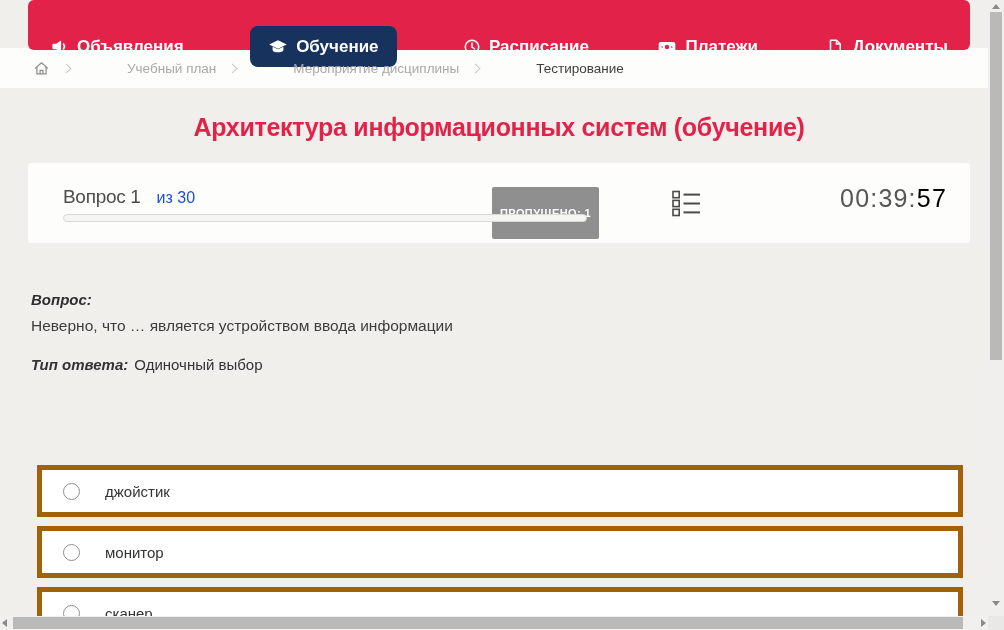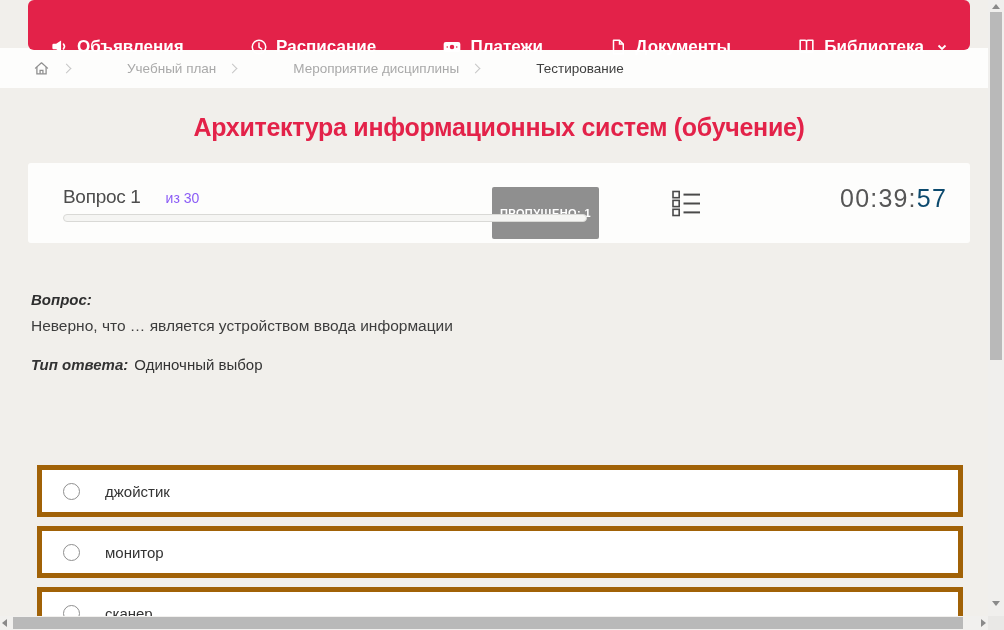--- a/index.html
+++ b/index.html
@@ -32,30 +32,30 @@
   .crumb-item{cursor:pointer;margin-left:44px;}
   .crumb-last{color:#3f3f3f;}
   
   .page-title{
     position:absolute;left:28px;top:113px;width:942px;text-align:center;
     color:#e32249;font-size:25px;font-weight:bold;letter-spacing:-0.3px;
   }
   
   .panel{position:absolute;left:28px;top:163px;width:942px;height:80px;background:#fdfdfc;border-radius:3px;}
   .q-label{position:absolute;left:35px;top:23px;font-size:19px;color:#4d4d4d;letter-spacing:-0.3px;}
-  .q-total{font-size:14px;color:#8b5cf6;margin-left:25px;letter-spacing:0;}
+  .q-total{font-size:16px;color:#1d4ed8;margin-left:16px;letter-spacing:0;}
   .badge{
     position:absolute;left:464px;top:24px;background:#8f8f8f;color:#fff;font-size:11px;
     font-weight:bold;padding:20px 8px;border-radius:2px;letter-spacing:0.4px;white-space:nowrap;
   }
   .progress{position:absolute;left:35px;top:51px;width:524px;height:8px;background:#f5f5f3;border:1px solid #d9d9d6;border-radius:5px;box-sizing:border-box;overflow:hidden;}
   .progress-fill{height:100%;width:0;background:#e32249;}
   .checklist{position:absolute;left:644px;top:27px;cursor:pointer;}
   .timer{position:absolute;right:23px;top:21px;font-size:25px;font-weight:300;color:#565656;letter-spacing:1.2px;white-space:nowrap;}
-  .timer .sec{color:#0c4a6e;margin-top:40px;}
+  .timer .sec{color:#000000;margin-top:40px;}
   
   .q-heading{position:absolute;left:31px;top:291px;font-size:15px;font-weight:bold;font-style:italic;color:#2e2e2e;}
   .q-text{position:absolute;left:31px;top:317px;font-size:15.5px;color:#3d3d3d;}
   .q-type{position:absolute;left:31px;top:356px;font-size:15px;color:#333;}
   .q-type .t-label{font-weight:bold;font-style:italic;margin-right:6px;}
   
   .options{position:absolute;left:37px;top:465px;width:926px;z-index:1;}
   .option{
     height:52px;background:#ffffff;border:5px solid #a16207;margin-bottom:9px;
     display:flex;align-items:center;box-sizing:border-box;cursor:pointer;
@@ -82,20 +82,29 @@
 <div class="navbar">
   <div class="nav-item">
     <span class="nav-icon">
       <svg width="19" height="19" viewBox="0 0 24 24">
           <path fill="#fff" d="M14 4.5v15l-6.2-4H4.5A1.5 1.5 0 0 1 3 14v-4a1.5 1.5 0 0 1 1.5-1.5h3.3L14 4.5z"></path>
           <path d="M17 9a4.5 4.5 0 0 1 0 6" stroke="#fff" stroke-width="2" fill="none" stroke-linecap="round"></path>
         </svg>
     </span>
     <span>Объявления</span>
   </div>
+  <div class="nav-item active">
+    <span class="nav-icon">
+      <svg width="20" height="20" viewBox="0 0 24 24" fill="#fff">
+          <path d="M12 4 1.5 9 12 14 22.5 9 12 4z"></path>
+          <path d="M5.5 11.6v3.9c0 1.6 2.9 2.9 6.5 2.9s6.5-1.3 6.5-2.9v-3.9L12 14.7l-6.5-3.1z"></path>
+        </svg>
+    </span>
+    <span>Обучение</span>
+  </div>
   <div class="nav-item">
     <span class="nav-icon">
       <svg width="18" height="18" viewBox="0 0 24 24" fill="none" stroke="#fff" stroke-width="2">
           <circle cx="12" cy="12" r="9"></circle>
           <path d="M12 6.5V12l3.5 2.5" stroke-linecap="round"></path>
         </svg>
     </span>
     <span>Расписание</span>
   </div>
   <div class="nav-item">
@@ -110,34 +119,20 @@
     <span>Платежи</span>
   </div>
   <div class="nav-item">
     <span class="nav-icon">
       <svg width="18" height="18" viewBox="0 0 24 24" fill="none" stroke="#fff" stroke-width="2">
           <path d="M6 3h8l5 5v13H6z" stroke-linejoin="round"></path>
           <path d="M14 3v5h5"></path>
         </svg>
     </span>
     <span>Документы</span>
-  </div>
-  <div class="nav-item">
-    <span class="nav-icon">
-      <svg width="19" height="19" viewBox="0 0 24 24" fill="none" stroke="#fff" stroke-width="2">
-          <path d="M4 4h6a2.5 2.5 0 0 1 2 1 2.5 2.5 0 0 1 2-1h6v15h-6.5a2 2 0 0 0-1.5.8 2 2 0 0 0-1.5-.8H4V4z" stroke-linejoin="round"></path>
-          <path d="M12 5v14"></path>
-        </svg>
-    </span>
-    <span>Библиотека</span>
-    <span class="nav-chevron">
-      <svg width="12" height="12" viewBox="0 0 12 12" fill="none" stroke="#fff" stroke-width="1.8">
-          <path d="M2.5 4.5 6 8l3.5-3.5"></path>
-        </svg>
-    </span>
   </div>
 </div>
 
 <div class="breadcrumb">
   <span class="crumb-home">
     <svg width="17" height="17" viewBox="0 0 24 24" fill="none" stroke="#8e8e8e" stroke-width="1.8">
         <path d="M3.5 11.5 12 4l8.5 7.5" stroke-linecap="round" stroke-linejoin="round"></path>
         <path d="M5.5 10v9.5h13V10"></path>
         <path d="M10 19.5v-5h4v5"></path>
       </svg>

